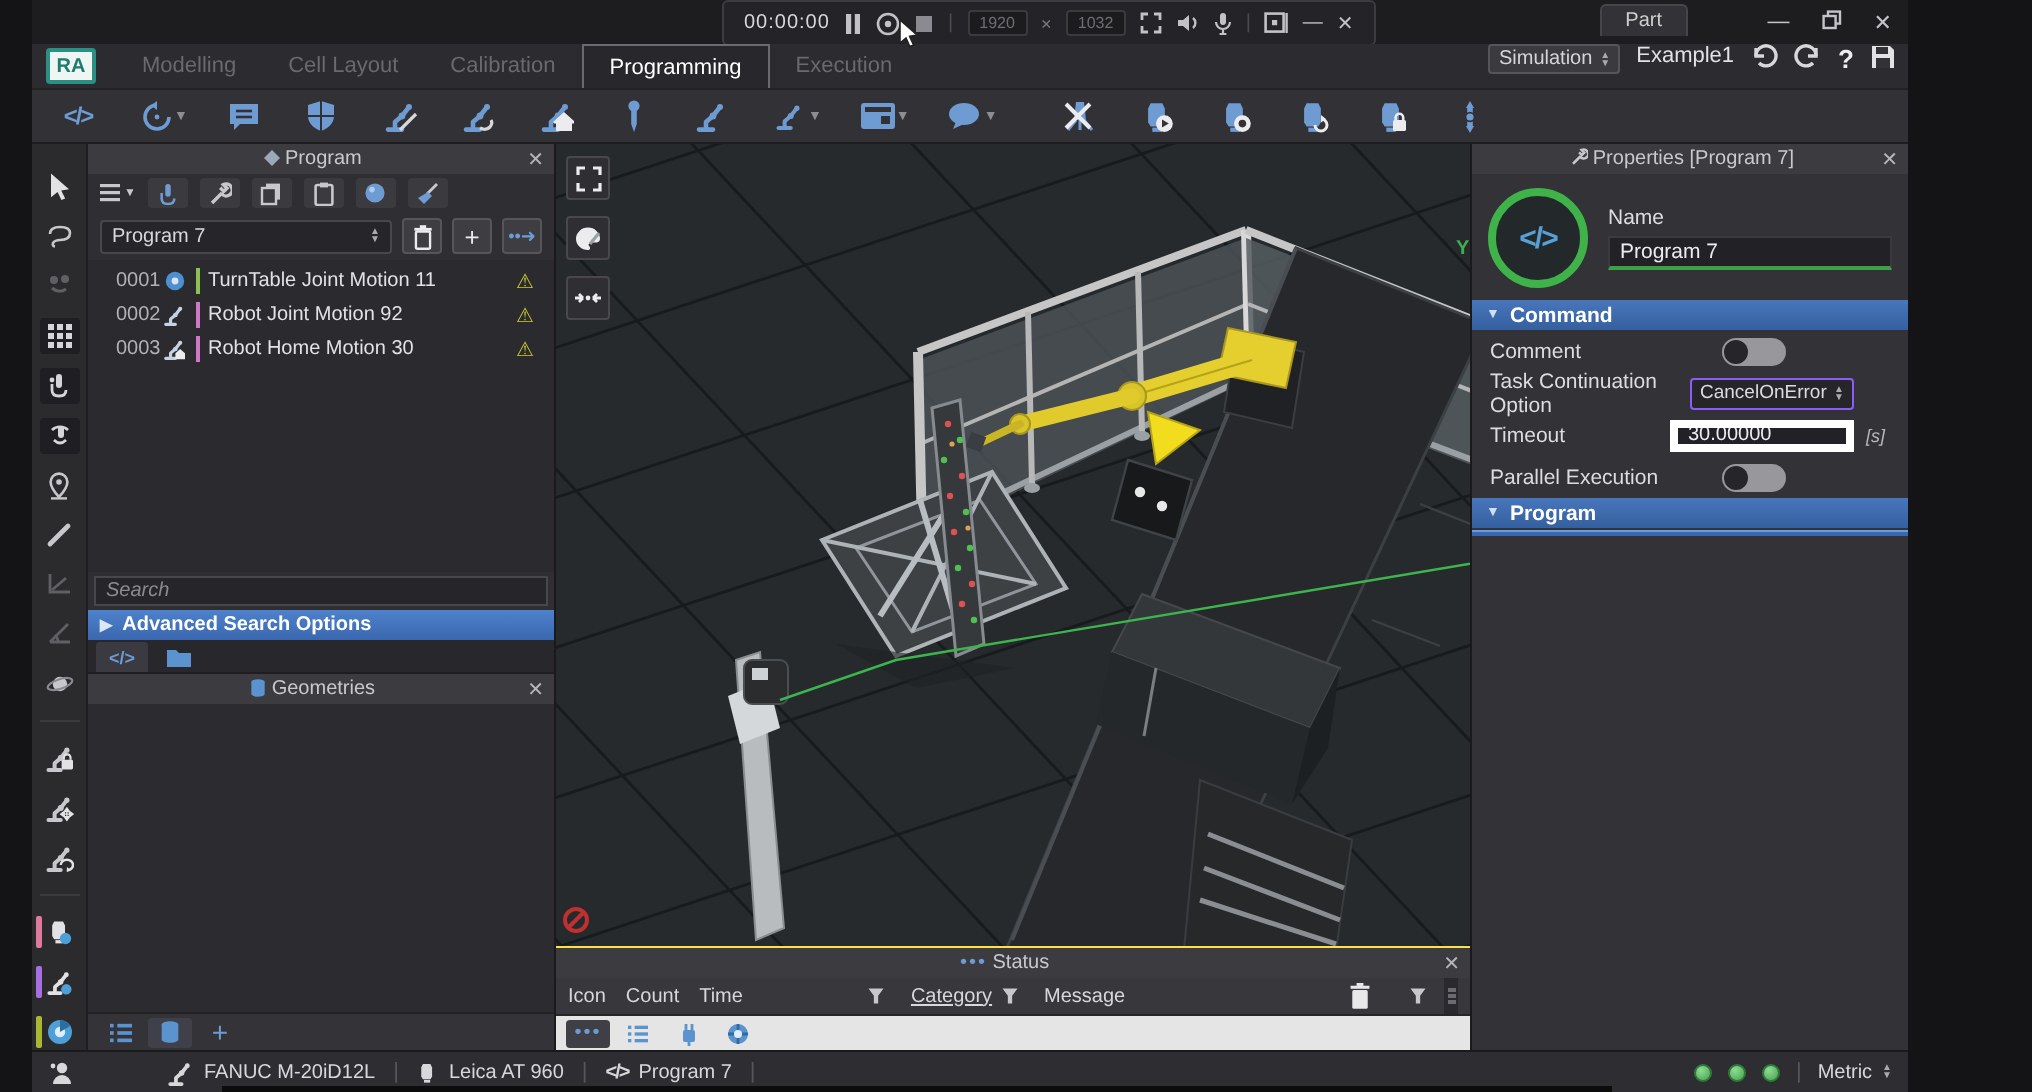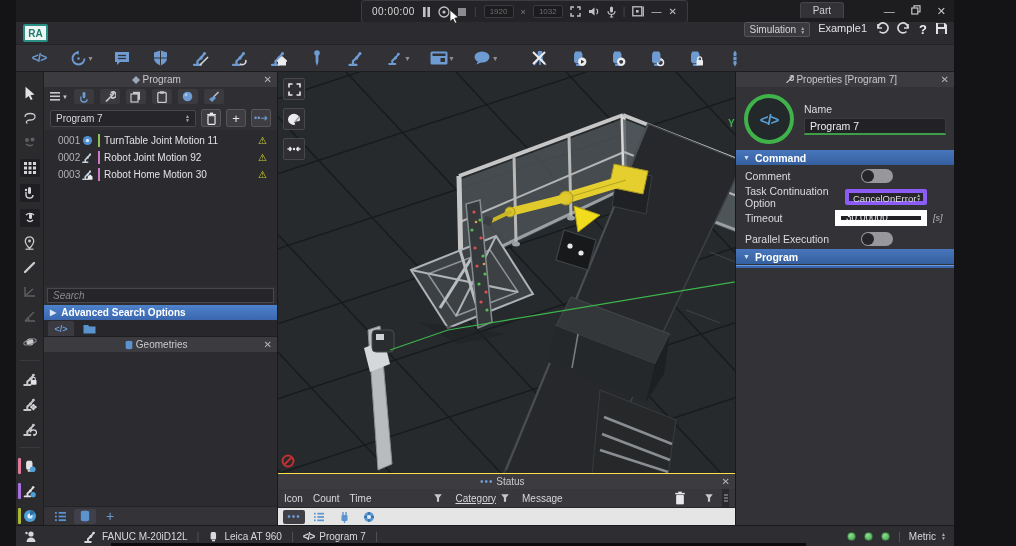--- a/index.html
+++ b/index.html
@@ -101,23 +101,23 @@
   .bigcircle{width:50px;height:50px;border-radius:50%;border:4px solid #3fb24a;background:#23282b;display:flex;align-items:center;justify-content:center;color:#58a0d8;font-weight:bold;font-size:15px;letter-spacing:-1px;flex:0 0 50px;}
   .namefields{flex:1;}
   .namefields .flabel{color:#dedee1;font-size:10.5px;margin-bottom:3px;}
   .name-input{width:100%;height:17px;background:#222226;border:1px solid #3a3a3f;border-bottom:2px solid #3da047;color:#ececef;font-size:10.5px;padding:0 5px;}
   .sechead{height:15px;background:linear-gradient(#4876bc,#35609f);display:flex;align-items:center;gap:5px;padding:0 7px;color:#fff;font-weight:bold;font-size:10.5px;flex:0 0 15px;}
   .sechead .arr{font-size:7px;color:#cfe0f5;}
   .prow{height:21px;display:flex;align-items:center;padding:0 9px;gap:6px;}
   .prow .plabel{flex:1;color:#dcdcdf;font-size:10.5px;}
   .toggle{width:32px;height:14px;border-radius:8px;background:#97979c;position:relative;flex:0 0 32px;}
   .toggle .knob{position:absolute;left:1px;top:1px;width:12px;height:12px;border-radius:50%;background:#26262a;}
-  .psel{width:82px;height:16px;background:#26262a;border:4px solid #8b5cf6;border-radius:2px;display:flex;align-items:flex-start;padding:0 4px;color:#dcdcdf;font-size:9.5px;}
+  .psel{width:82px;height:16px;background:#26262a;border:1px solid #8b5cf6;border-radius:2px;display:flex;align-items:center;padding:0 4px;color:#dcdcdf;font-size:9.5px;}
   .psel span:first-child{flex:1;}
-  .pinput{width:92px;height:16px;background:#222226;border:6px solid #ffffff;color:#ececef;font-size:10px;padding:0 5px;}
+  .pinput{width:92px;height:16px;background:#222226;border:4px solid #ffffff;color:#ececef;font-size:10px;padding:0 5px;}
   .punit{font-style:italic;color:#b8b8bc;font-size:9px;width:12px;}
   .pinput.empty{background:#3a3a40;border-color:#4a4a50;}
   .blueline{height:3px;background:#3a68b0;border-top:1px solid #6a9be0;margin-top:1px;}
 
   
   .bottombar{flex:0 0 21px;background:#2e2e32;border-top:1px solid #191a1c;display:flex;align-items:center;padding:0 8px;gap:9px;position:relative;}
   .bb-item{display:flex;align-items:center;gap:5px;color:#d8d8db;font-size:10px;}
   .bb-sep{color:#55555b;font-size:11px;}
   .bb-right{margin-left:auto;display:flex;align-items:center;gap:8px;}
   .led{width:9px;height:9px;border-radius:50%;background:radial-gradient(circle at 35% 30%,#8fdd95,#46a04e);border:1px solid #2f7a36;}
@@ -227,20 +227,27 @@
             <rect x="3" y="0.8" width="6" height="6"></rect>
             <rect x="0.8" y="3" width="6" height="6" fill="#1d1d20"></rect>
           </svg>
       </span>
       <span>✕</span>
     </div>
   </div>
 
   <div class="tabbar">
     <div class="logo">RA</div>
+    <div class="tabs">
+      <div class="tab">Modelling</div>
+      <div class="tab">Cell Layout</div>
+      <div class="tab">Calibration</div>
+      <div class="tab active">Programming</div>
+      <div class="tab">Execution</div>
+    </div>
     <div class="tab-right">
       <div class="selbox">
         <span>Simulation</span>
         <span class="spinner">
             <span>▲</span>
             <span>▼</span>
           </span>
       </div>
       <span class="proj">Example1</span>
       <span class="icon-btn">

